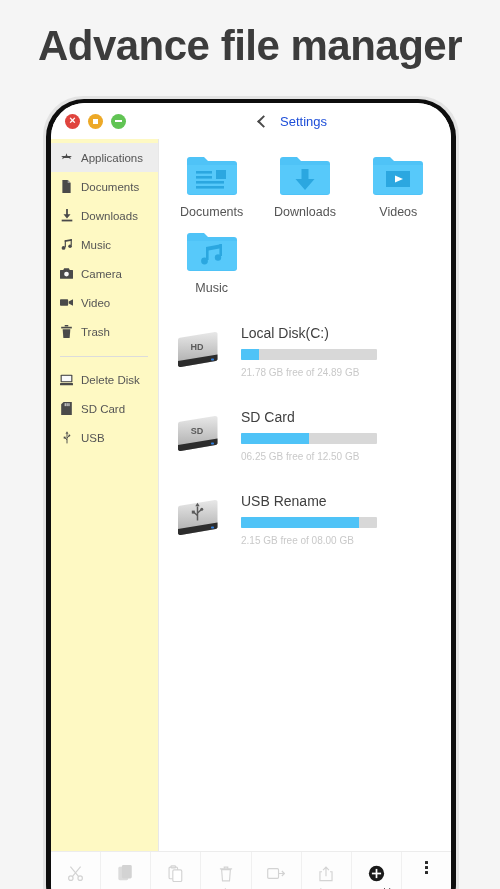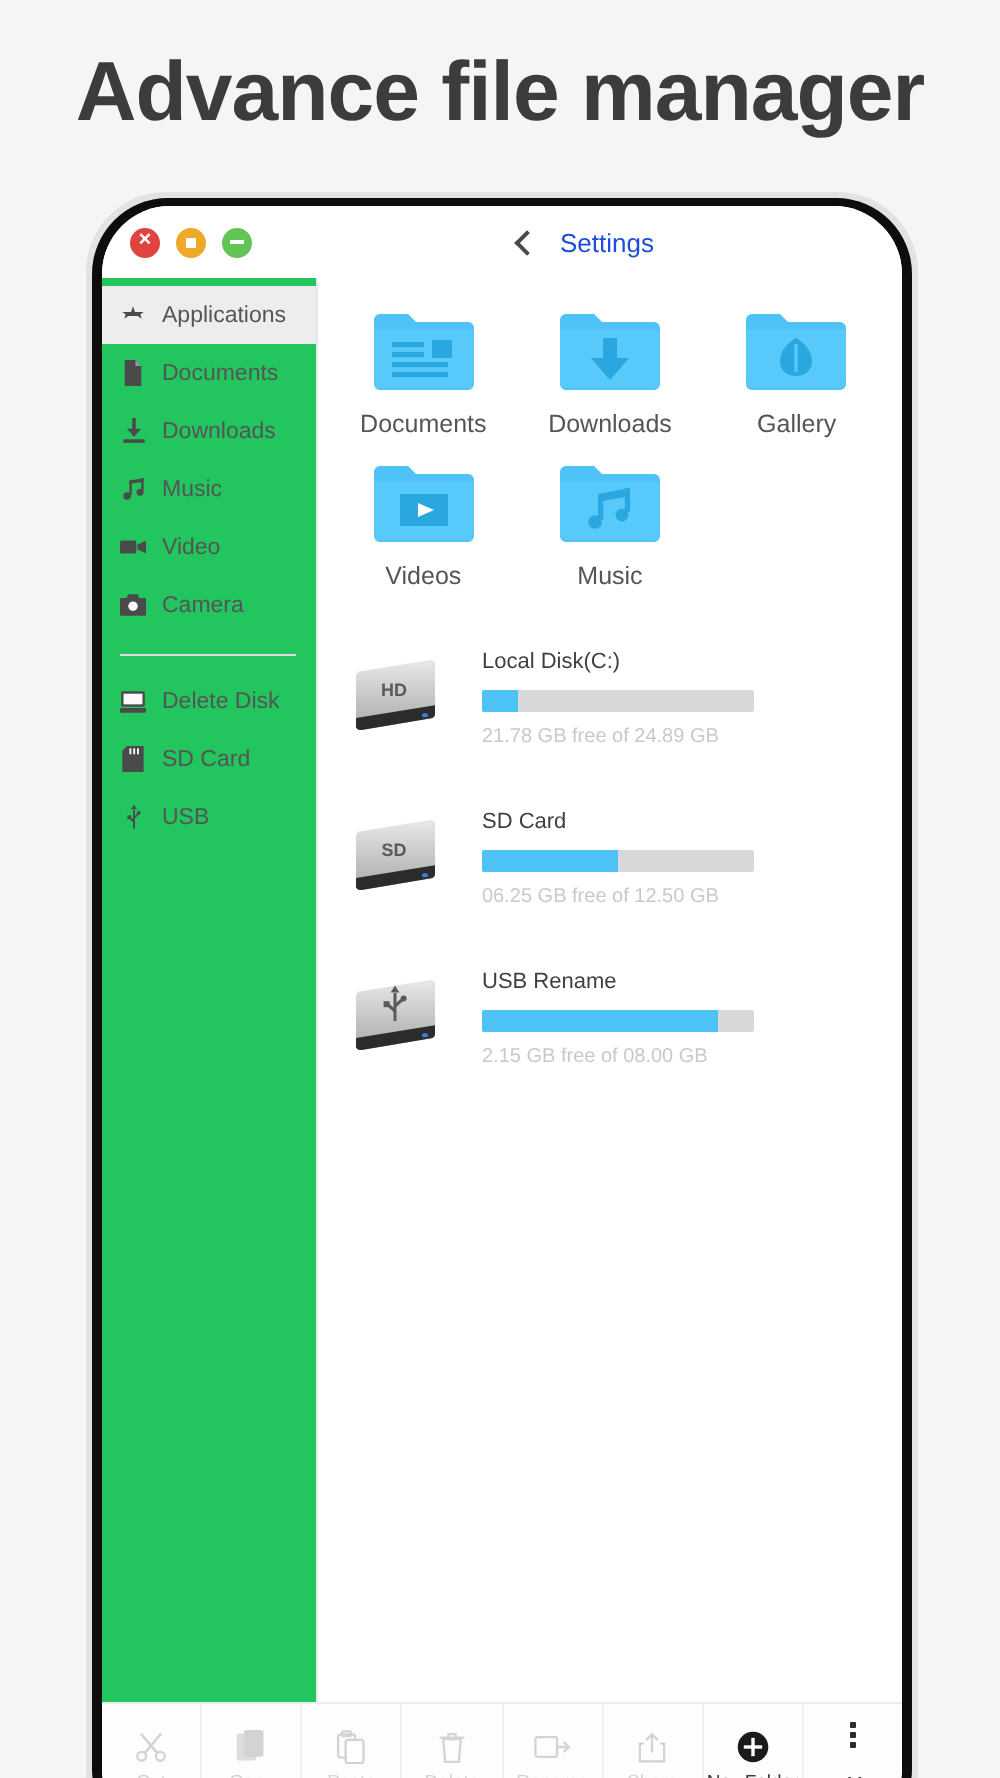--- a/index.html
+++ b/index.html
@@ -104,21 +104,21 @@
   }
   .nav-title { font-size: 13px; color: #1d4ed8; }
 
   
   .app-body { flex: 1 1 auto; display: flex; min-height: 0; }
 
   
   .sidebar {
     width: 108px;
     flex: 0 0 108px;
-    background: #22c55e;
+    background: #fef9c3;
     border-right: 1px solid #e8e8e8;
     padding-top: 4px;
     font-size: 11.5px;
   }
   .side-item {
     display: flex;
     align-items: center;
     gap: 8px;
     height: 29px;
     padding-left: 9px;
@@ -175,21 +175,21 @@
   .storage-row {
     display: flex;
     align-items: center;
     gap: 12px;
     margin-bottom: 29px;
   }
   .drive-icon { width: 58px; flex: 0 0 58px; }
   .drive-icon svg { display: block; }
   .storage-info { flex: 1 1 auto; min-width: 0; padding-top: 2px; }
   .storage-name {
-    font-size: 11px;
+    font-size: 14px;
     color: #3f3f3f;
     margin-bottom: 8px;
   }
   .bar-track {
     height: 11px;
     background: #d8d8d8;
     border-radius: 1px;
     overflow: hidden;
     width: 136px;
   }
@@ -303,38 +303,48 @@
                   <rect x="18" y="0" width="2" height="11"></rect>
                   <circle cx="6" cy="15" r="3.2"></circle>
                   <circle cx="17" cy="12" r="3"></circle>
                 </svg>
          </span>
          <span>Music</span>
        </div>
 
        <div class="side-item">
          <span class="side-ico">
+           <svg width="13" height="11" viewBox="0 0 22 18" fill="#4a4a4a">
+                  <path d="M7 0h8l1.5 3H21a1 1 0 011 1v13a1 1 0 01-1 1H1a1 1 0 01-1-1V4a1 1 0 011-1h4.5z"></path>
+                  <circle cx="11" cy="10" r="4" fill="#fafafa"></circle>
+                </svg>
+         </span>
+         <span>Camera</span>
+       </div>
+
+       <div class="side-item">
+         <span class="side-ico">
            <svg width="14" height="9" viewBox="0 0 24 14" fill="#4a4a4a">
                   <rect x="0" y="1" width="15" height="12" rx="1.5"></rect>
                   <path d="M16 5l8-4v12l-8-4z"></path>
                 </svg>
          </span>
          <span>Video</span>
        </div>
 
        <div class="side-item">
          <span class="side-ico">
-           <svg width="13" height="11" viewBox="0 0 22 18" fill="#4a4a4a">
-                  <path d="M7 0h8l1.5 3H21a1 1 0 011 1v13a1 1 0 01-1 1H1a1 1 0 01-1-1V4a1 1 0 011-1h4.5z"></path>
-                  <circle cx="11" cy="10" r="4" fill="#fafafa"></circle>
-                </svg>
-         </span>
-         <span>Camera</span>
-       </div>
-
+           <svg width="11" height="13" viewBox="0 0 18 22" fill="#4a4a4a">
+                  <rect x="6" y="0" width="6" height="2.5"></rect>
+                  <rect x="0" y="3" width="18" height="2.8"></rect>
+                  <path d="M2.5 7h13l-1.2 15H3.7z"></path>
+                </svg>
+         </span>
+         <span>Trash</span>
+       </div>
 
        <div class="side-divider"></div>
 
        <div class="side-item">
          <span class="side-ico">
            <svg width="13" height="12" viewBox="0 0 22 20" fill="#4a4a4a">
                   <rect x="1" y="1" width="20" height="13" rx="1.5"></rect>
                   <rect x="3" y="3" width="16" height="9" fill="#fafafa"></rect>
                   <rect x="0" y="15" width="22" height="4" rx="1"></rect>
                 </svg>
@@ -391,31 +401,20 @@
            <span class="folder-icon">
              <svg width="56" height="46" viewBox="0 0 56 46">
                <path d="M3 7a3 3 0 013-3h14l4 4h26a3 3 0 013 3v28a3 3 0 01-3 3H6a3 3 0 01-3-3z" fill="#4fc3f7"></path>
                <path d="M3 12h50v26a3 3 0 01-3 3H6a3 3 0 01-3-3z" fill="#57c9fa"></path>
                <path d="M24.5 16h7v10h6l-9.5 11L18.5 26h6z" fill="#2ba7e0"></path>
              </svg>
            </span>
            <span class="folder-label">Downloads</span>
          </div>
 
-         <div class="folder-cell">
-           <span class="folder-icon">
-             <svg width="56" height="46" viewBox="0 0 56 46">
-               <path d="M3 7a3 3 0 013-3h14l4 4h26a3 3 0 013 3v28a3 3 0 01-3 3H6a3 3 0 01-3-3z" fill="#4fc3f7"></path>
-               <path d="M3 12h50v26a3 3 0 01-3 3H6a3 3 0 01-3-3z" fill="#57c9fa"></path>
-               <path d="M28 16c-5 3-8 7-8 12 0 4 3.6 7 8 7s8-3 8-7c0-5-3-9-8-12z" fill="#2ba7e0"></path>
-               <path d="M28 19v14" stroke="#57c9fa" stroke-width="1.6"></path>
-             </svg>
-           </span>
-           <span class="folder-label">Gallery</span>
-         </div>
 
          <div class="folder-cell">
            <span class="folder-icon">
              <svg width="56" height="46" viewBox="0 0 56 46">
                <path d="M3 7a3 3 0 013-3h14l4 4h26a3 3 0 013 3v28a3 3 0 01-3 3H6a3 3 0 01-3-3z" fill="#4fc3f7"></path>
                <path d="M3 12h50v26a3 3 0 01-3 3H6a3 3 0 01-3-3z" fill="#57c9fa"></path>
                <rect x="16" y="18" width="24" height="16" fill="#2ba7e0"></rect>
                <path d="M25 22.5l8 3.5-8 3.5z" fill="#ffffff"></path>
              </svg>
            </span>

